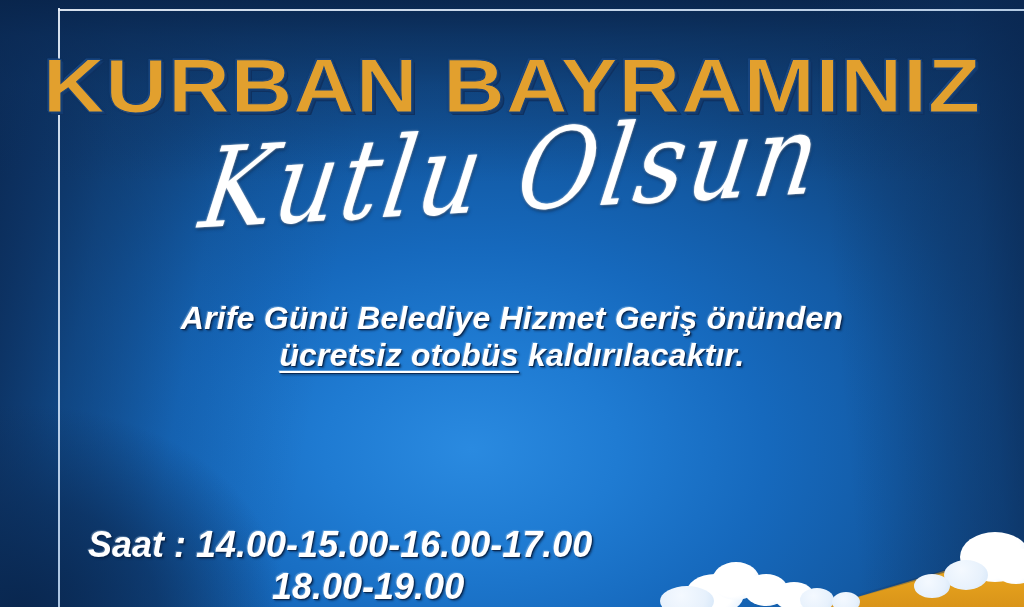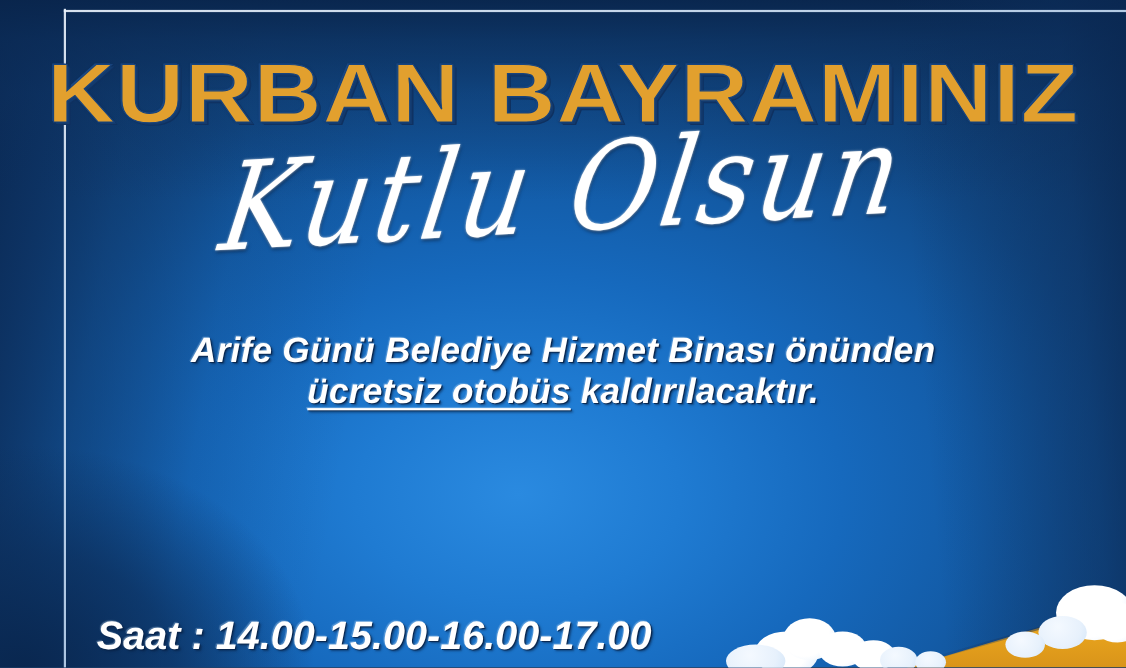--- a/index.html
+++ b/index.html
@@ -204,21 +204,20 @@
     font-style: italic;
     font-weight: bold;
     font-size: 36px;
     letter-spacing: 0px;
     color: #ffffff;
     white-space: nowrap;
     text-shadow:
       1px 1px 0 rgba(9,36,74,0.85),
       2px 2px 2px rgba(7,30,62,0.55),
       -1px -1px 1px rgba(200,225,250,0.35);
-    margin-top: 33px;
   }
   .schedule-line2 {
     position: absolute;
     left: 272px;
     top: 566px;
     font-family: "Liberation Sans", sans-serif;
     font-style: italic;
     font-weight: bold;
     font-size: 36px;
     color: #ffffff;
@@ -257,19 +256,20 @@
   <div class="cloud" style="left:960px; top:532px; width:70px; height:50px;"></div>
   <div class="cloud" style="left:992px; top:548px; width:48px; height:36px;"></div>
   <div class="cloud dim" style="left:944px; top:560px; width:44px; height:30px;"></div>
   <div class="cloud dim" style="left:914px; top:574px; width:36px; height:24px;"></div>
 
   <div class="headline">KURBAN BAYRAMINIZ</div>
 
   <div class="script">Kutlu Olsun</div>
 
   <div class="body-text">
-    <div>Arife Günü Belediye Hizmet Binası önünden</div>
+    <div>Arife Günü Belediye Hizmet Geriş önünden</div>
     <div><span class="u">ücretsiz otobüs</span><span> kaldırılacaktır.</span></div>
   </div>
 
   <div class="schedule-line1">Saat : 14.00-15.00-16.00-17.00</div>
+  <div class="schedule-line2">18.00-19.00</div>
 
 </div>
 
 </body></html>

